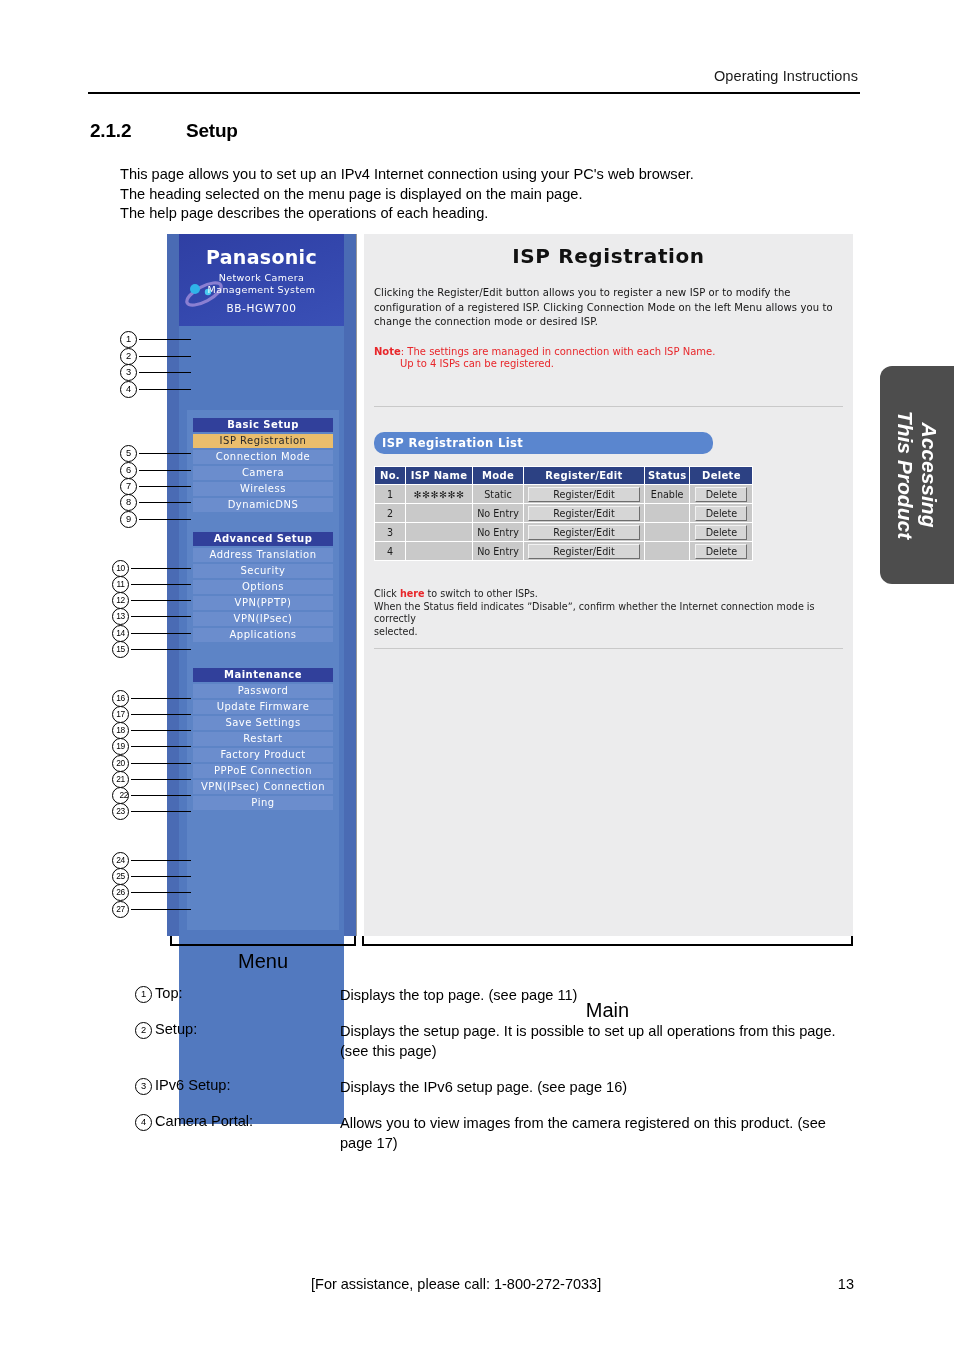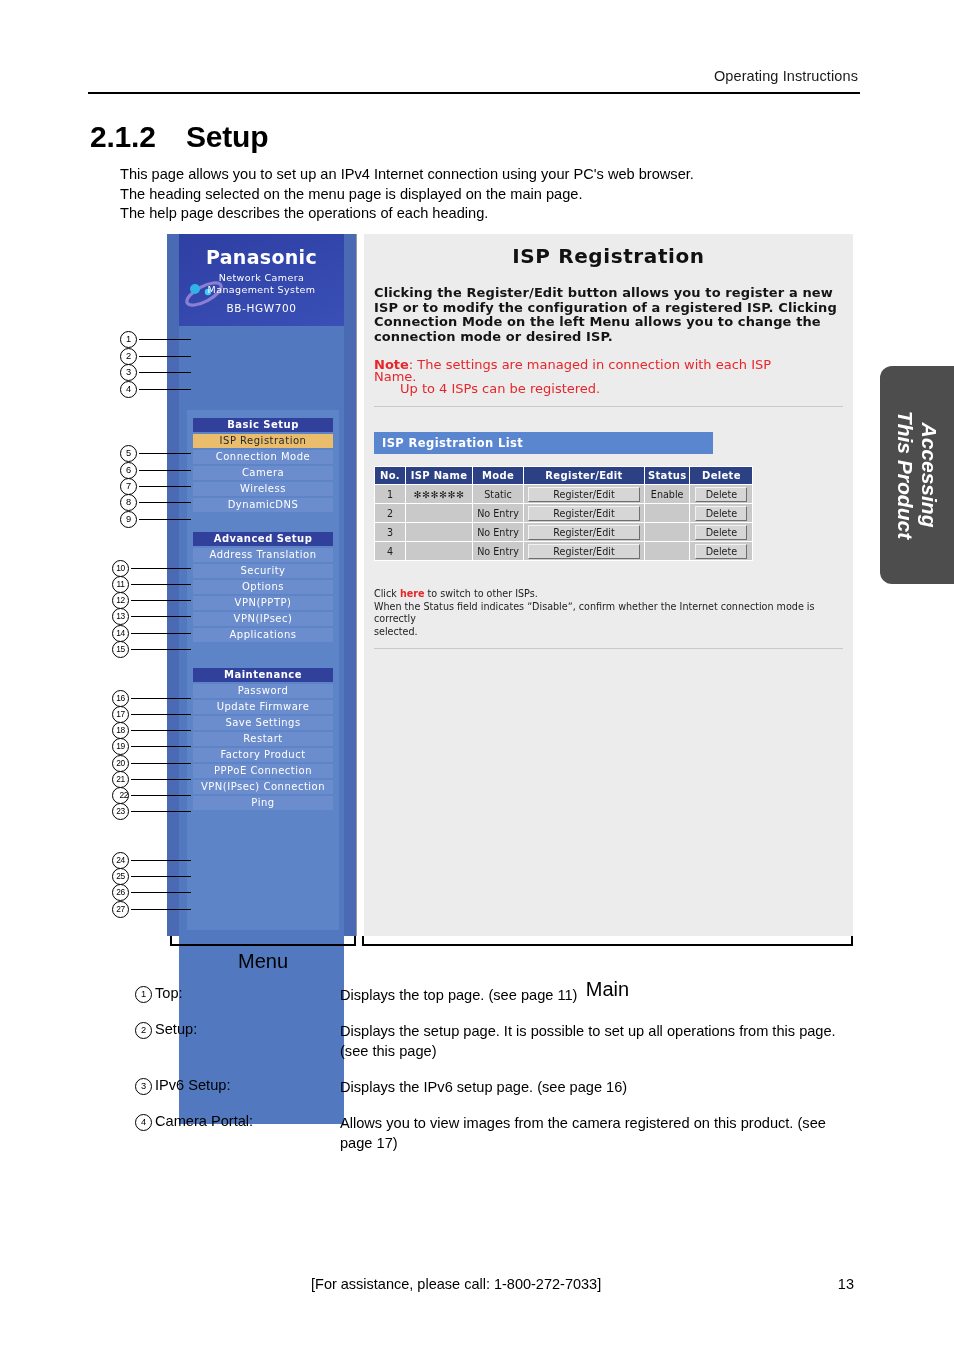--- a/index.html
+++ b/index.html
@@ -32,21 +32,21 @@
     width: 772px;
     height: 2px;
     background: #000000;
   }
 
   
   .sec-head {
     position: absolute;
     top: 120px;
     left: 90px;
-    font-size: 30px;
+    font-size: 19px;
     font-weight: bold;
     letter-spacing: -0.2px;
   }
   .sec-head .num { display: inline-block; width: 96px; }
 
   
   .intro {
     position: absolute;
     top: 165px;
     left: 120px;
@@ -232,31 +232,31 @@
     text-align: center;
     font-size: 20px;
     font-weight: bold;
     letter-spacing: 0.6px;
     color: #111111;
   }
   .main-desc {
     position: absolute;
     top: 52px; left: 10px;
     width: 470px;
-    font-size: 13px;
+    font-size: 10px;
     line-height: 14.6px;
-    font-weight: bold;
+    font-weight: normal;
     letter-spacing: 0.1px;
     color: #141414;
   }
   .note-box {
     position: absolute;
-    top: 125px; left: 10px;
+    top: 112px; left: 10px;
     width: 400px;
-    font-size: 13px;
+    font-size: 10px;
     line-height: 12px;
     color: #e8262a;
   }
   .note-box b { color: #e8262a; }
   .note-line2 { padding-left: 26px; }
 
   .hr-thin {
     position: absolute;
     left: 10px; width: 469px;
     height: 1px;
@@ -268,20 +268,21 @@
     top: 198px; left: 10px;
     width: 339px; height: 22px;
     background: #5a86cf;
     color: #ffffff;
     font-size: 11.5px;
     font-weight: bold;
     line-height: 22px;
     padding-left: 8px;
     box-sizing: border-box;
     letter-spacing: 0.4px;
+    border-radius: 10px;
   }
 
   
   .isp-table {
     position: absolute;
     top: 232px; left: 10px;
     border-collapse: collapse;
     font-size: 9.6px;
   }
   .isp-table th {
@@ -688,21 +689,21 @@
     </div>
     <div class="callout" style="top: 901px;">
       <div class="co-circle wide" style="left: 112px;">27</div>
       <div class="co-line" style="left: 131px; width: 60px;"></div>
     </div>
   </div>
 
 <div class="brace" style="top:936px; left:170px; width:186px;"></div>
 <div class="brace-lbl" style="top:950px; left:170px; width:186px;">Menu</div>
 <div class="brace" style="top:936px; left:362px; width:491px;"></div>
-<div class="brace-lbl" style="top:978px; left:362px; width:491px;">Main</div>
+<div class="brace-lbl" style="top:999px; left:362px; width:491px;">Main</div>
 
 <div class="defs" id="defs">
     <div class="def-row">
       <div class="def-num">1</div>
       <div class="def-term">Top:</div>
       <div class="def-desc">Displays the top page. (see page 11)</div>
     </div>
     <div class="def-row">
       <div class="def-num">2</div>
       <div class="def-term">Setup:</div>

